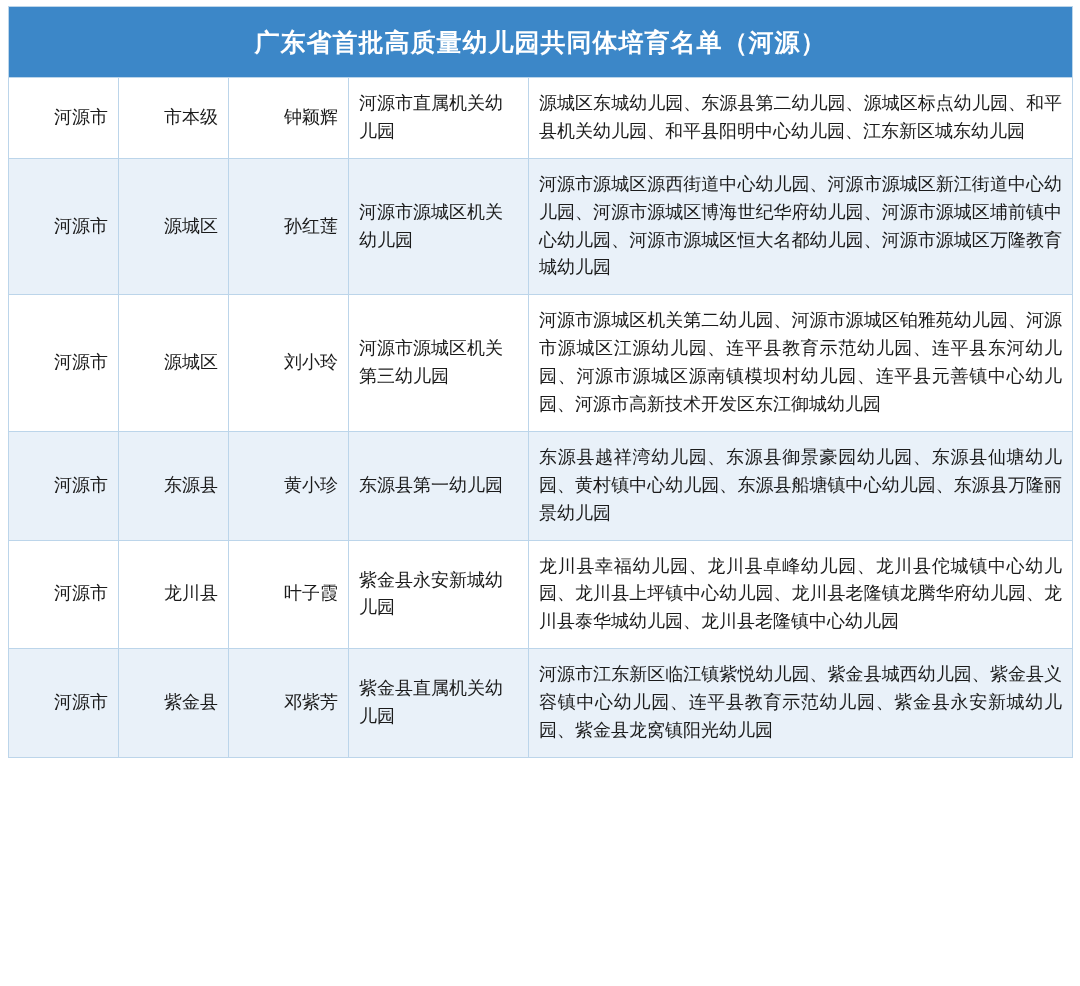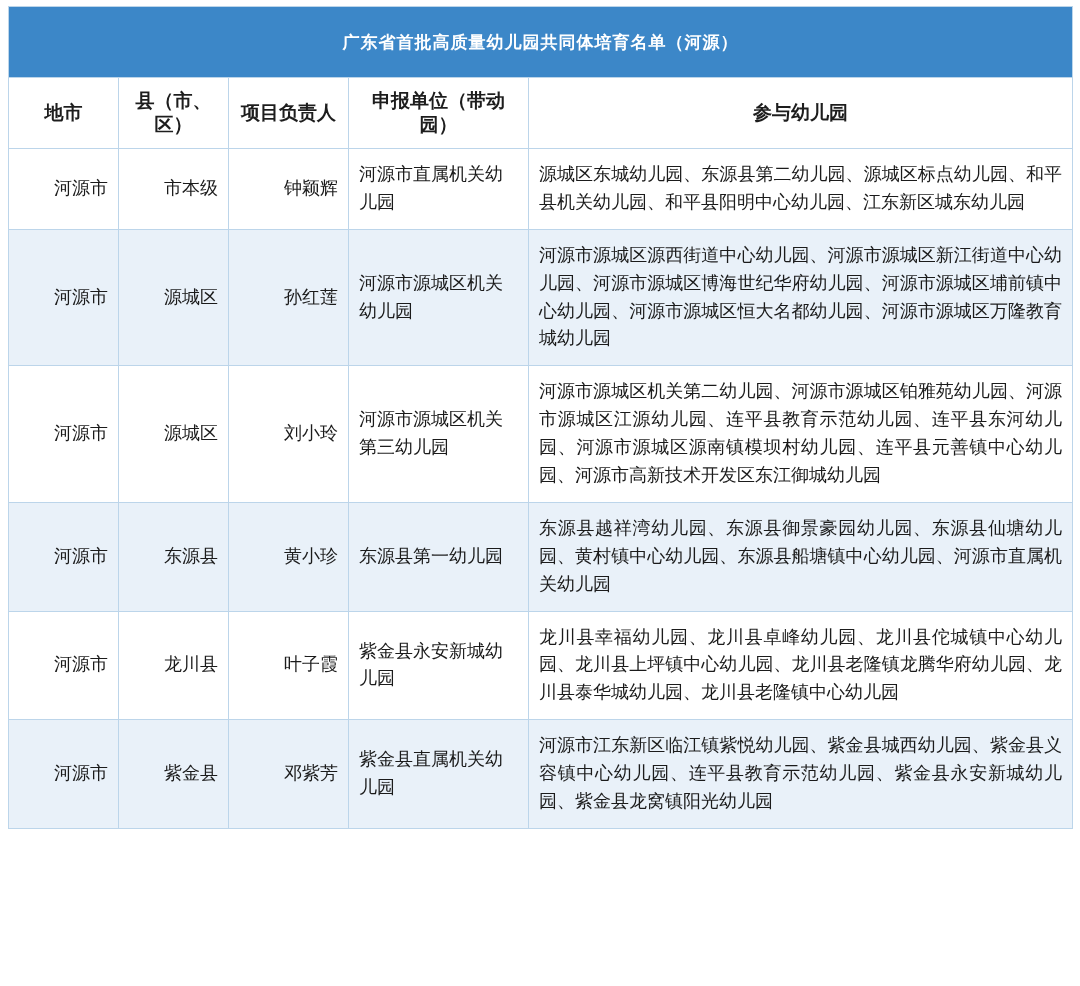--- a/index.html
+++ b/index.html
@@ -26,21 +26,21 @@
     table-layout: fixed;
   }
   table.listing td, table.listing th {
     border: 1px solid #bcd5ea;
     vertical-align: middle;
   }
   .title-bar td {
     background: #3c87c8;
     color: #ffffff;
     text-align: center;
-    font-size: 17px;
+    font-size: 25px;
     font-weight: bold;
     letter-spacing: 1px;
     height: 62px;
     border: 1px solid #3c87c8;
     padding: 4px 6px;
   }
   .head-row th {
     background: #ffffff;
     color: #1d1d1d;
     font-size: 19px;
@@ -81,27 +81,20 @@
       <col class="city">
       <col class="county">
       <col class="owner">
       <col class="unit">
       <col class="list">
     </colgroup>
     <tbody>
       <tr class="title-bar">
         <td colspan="5">广东省首批高质量幼儿园共同体培育名单（河源）</td>
       </tr>
-      <tr class="head-row">
-        <th>地市</th>
-        <th>县（市、区）</th>
-        <th>项目负责人</th>
-        <th>申报单位（带动园）</th>
-        <th>参与幼儿园</th>
-      </tr>
 
       <tr class="data-row odd">
         <td class="c-city">河源市</td>
         <td class="c-county">市本级</td>
         <td class="c-owner">钟颖辉</td>
         <td class="c-unit">河源市直属机关幼儿园</td>
         <td class="c-list">源城区东城幼儿园、东源县第二幼儿园、源城区标点幼儿园、和平县机关幼儿园、和平县阳明中心幼儿园、江东新区城东幼儿园</td>
       </tr>
 
       <tr class="data-row even">
@@ -118,21 +111,21 @@
         <td class="c-owner">刘小玲</td>
         <td class="c-unit">河源市源城区机关第三幼儿园</td>
         <td class="c-list">河源市源城区机关第二幼儿园、河源市源城区铂雅苑幼儿园、河源市源城区江源幼儿园、连平县教育示范幼儿园、连平县东河幼儿园、河源市源城区源南镇模坝村幼儿园、连平县元善镇中心幼儿园、河源市高新技术开发区东江御城幼儿园</td>
       </tr>
 
       <tr class="data-row even">
         <td class="c-city">河源市</td>
         <td class="c-county">东源县</td>
         <td class="c-owner">黄小珍</td>
         <td class="c-unit">东源县第一幼儿园</td>
-        <td class="c-list">东源县越祥湾幼儿园、东源县御景豪园幼儿园、东源县仙塘幼儿园、黄村镇中心幼儿园、东源县船塘镇中心幼儿园、河源市直属机关幼儿园</td>
+        <td class="c-list">东源县越祥湾幼儿园、东源县御景豪园幼儿园、东源县仙塘幼儿园、黄村镇中心幼儿园、东源县船塘镇中心幼儿园、东源县万隆丽景幼儿园</td>
       </tr>
 
       <tr class="data-row odd">
         <td class="c-city">河源市</td>
         <td class="c-county">龙川县</td>
         <td class="c-owner">叶子霞</td>
         <td class="c-unit">紫金县永安新城幼儿园</td>
         <td class="c-list">龙川县幸福幼儿园、龙川县卓峰幼儿园、龙川县佗城镇中心幼儿园、龙川县上坪镇中心幼儿园、龙川县老隆镇龙腾华府幼儿园、龙川县泰华城幼儿园、龙川县老隆镇中心幼儿园</td>
       </tr>
 

